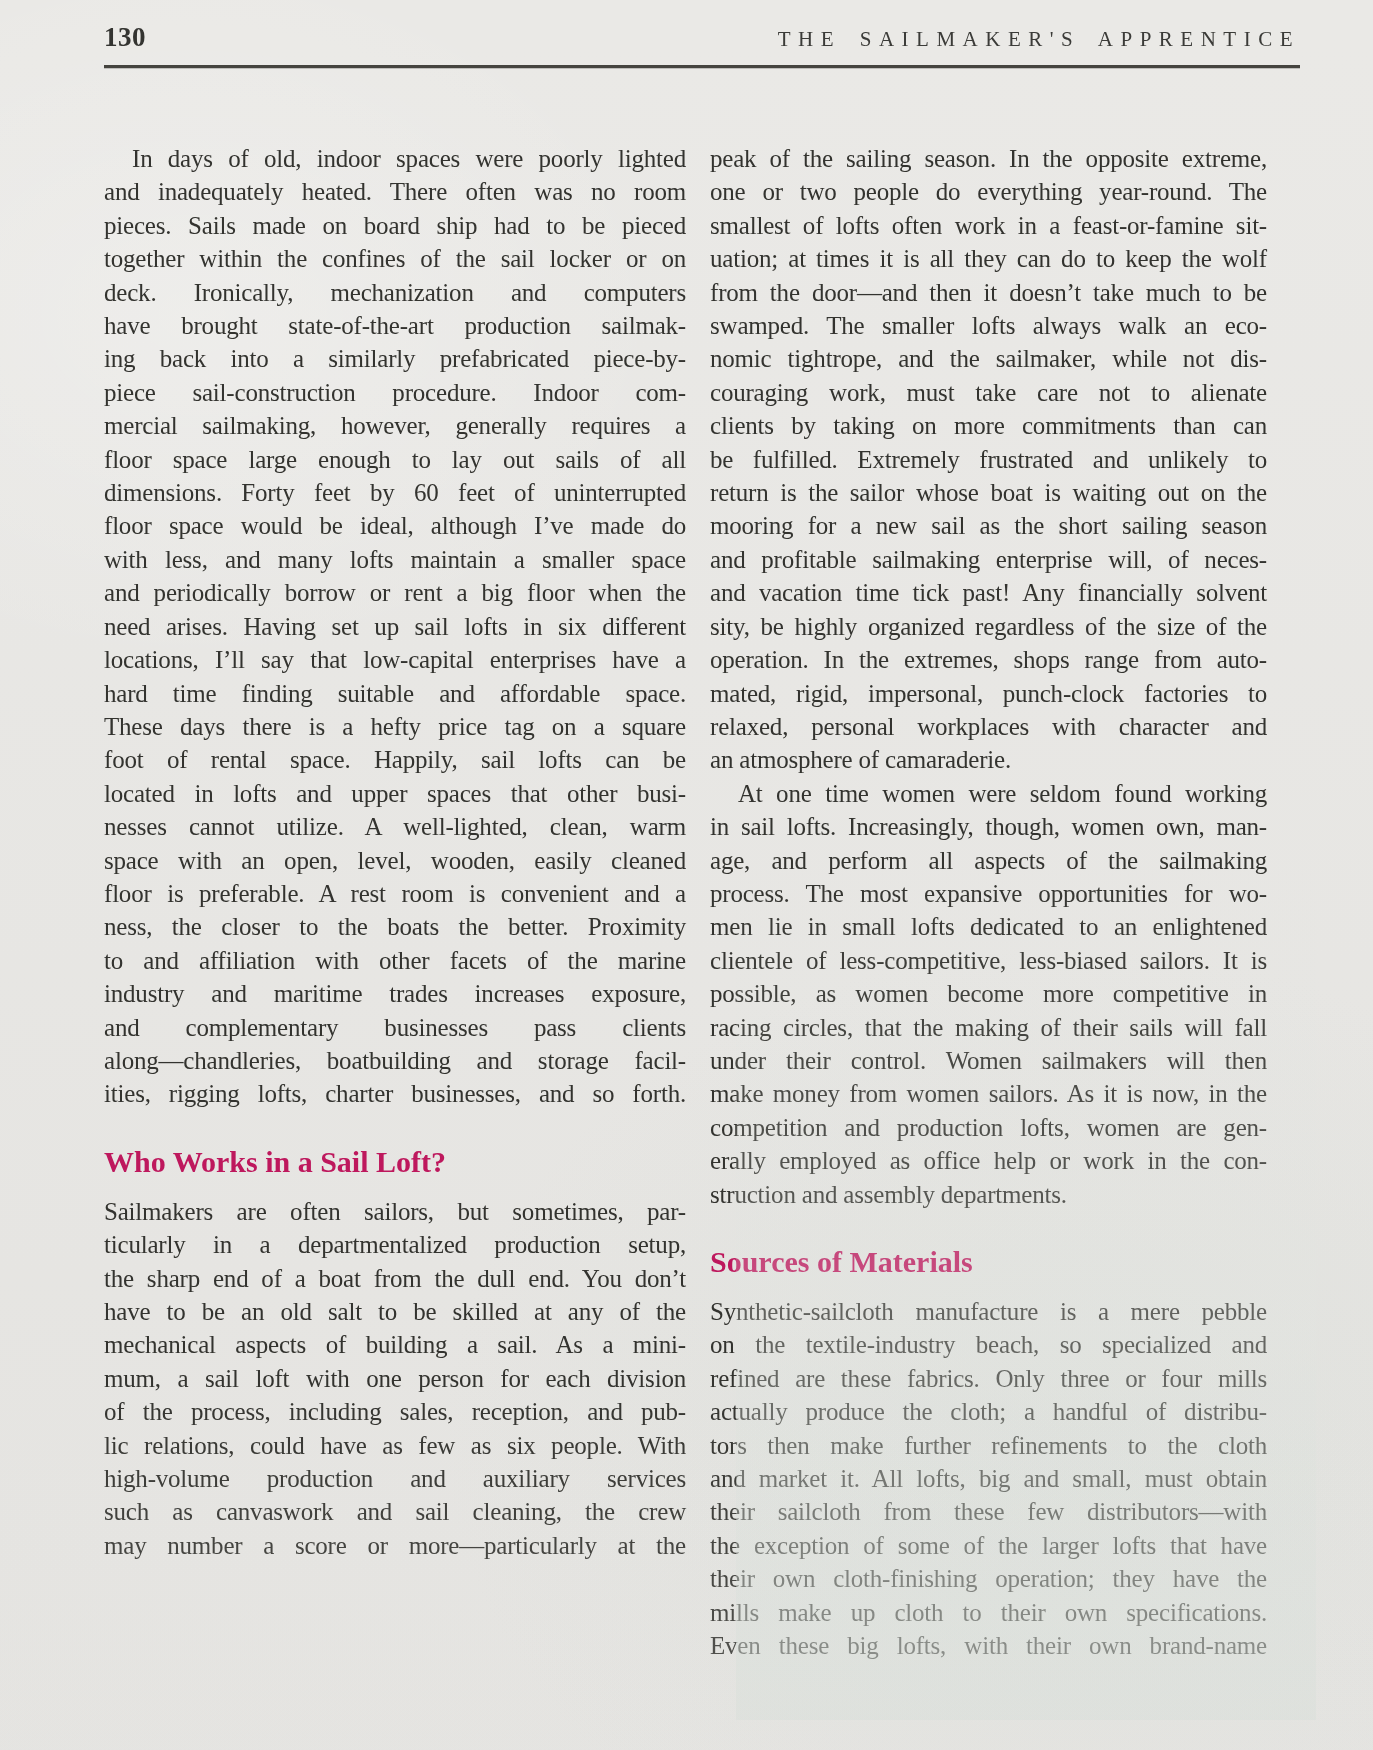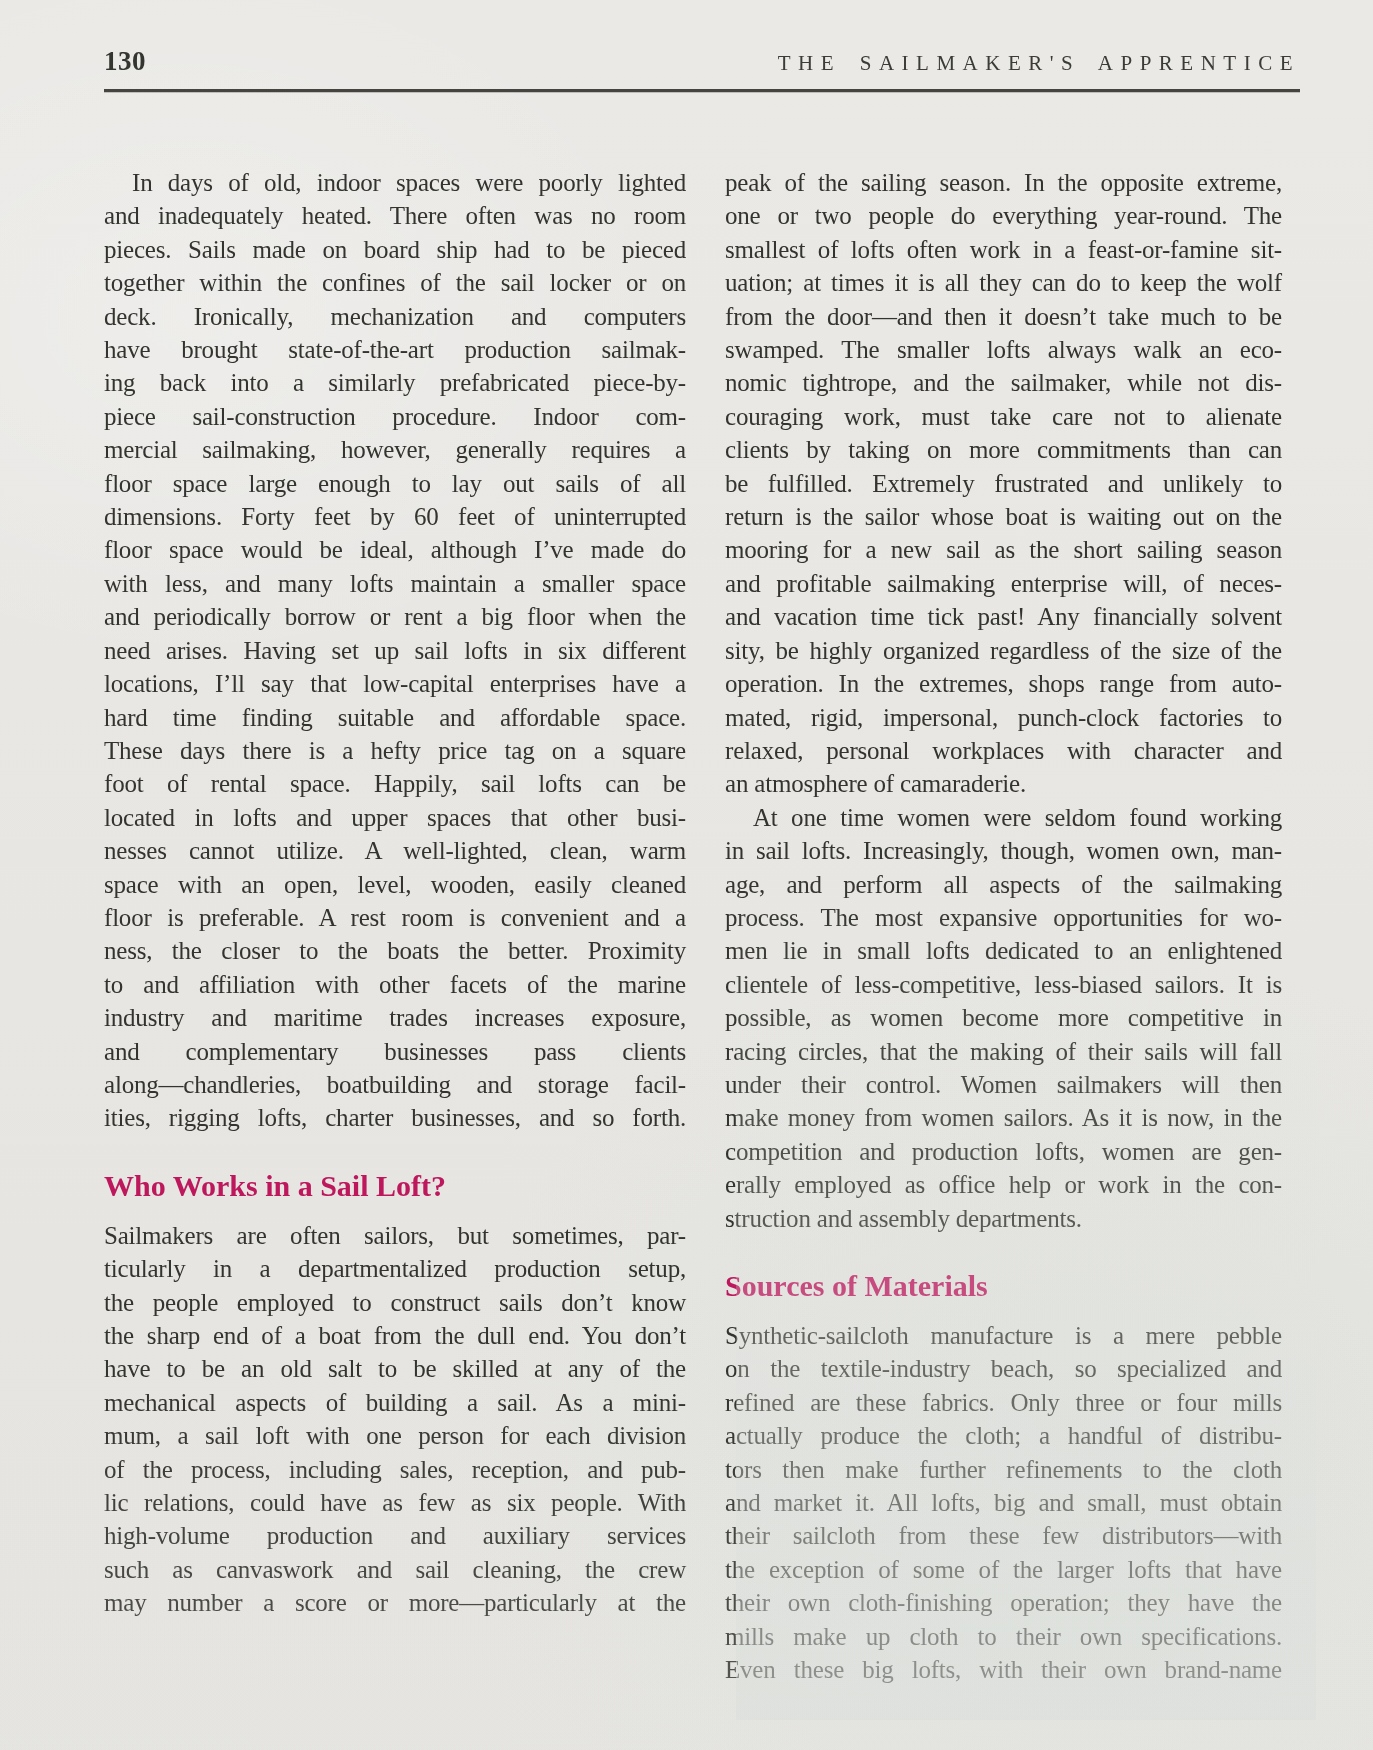--- a/index.html
+++ b/index.html
@@ -8,32 +8,32 @@
     position: relative;
     overflow: hidden;
     background-color: #e9e8e5;
     background-image:
       radial-gradient(900px 700px at 78% 82%, rgba(198,210,202,0.20), transparent 70%),
       radial-gradient(700px 520px at 14% 18%, rgba(255,255,255,0.22), transparent 70%),
       linear-gradient(180deg, rgba(255,255,255,0.05), rgba(0,0,0,0.02));
     font-family: "Liberation Serif", "DejaVu Serif", serif;
     color: #33332f;
   }
-  .page { position: absolute; inset: 0; padding: 46px 73px 0 104px; }
+  .page { position: absolute; inset: 0; padding: 22px 73px 0 104px; }
 
   .page-header { display: flex; justify-content: space-between; align-items: baseline; }
   .page-num {
     font-size: 27px; font-weight: bold; color: #343431; letter-spacing: 0.5px;
   }
   .running-head {
     font-size: 21px; color: #3b3b38; letter-spacing: 7.5px; word-spacing: 6px; margin-left: 10px;
   }
   .rule { height: 3px; background: #45443f; margin-top: 12px; box-shadow: 0 1px 0 rgba(60,60,55,0.25); }
 
-  .columns { display: flex; gap: 39px; margin-top: 74px; }
+  .columns { display: flex; gap: 24px; margin-top: 74px; }
   .col { flex: none; }
   .col-left  { width: 582px; }
   .col-right { width: 557px; }
 
   .para {
     margin: 0;
     font-size: 25px;
     line-height: 33.4px;
     letter-spacing: -0.2px;
     color: #33332f;
@@ -102,21 +102,20 @@
           <span class="line">to and affiliation with other facets of the marine</span>
           <span class="line">industry and maritime trades increases exposure,</span>
           <span class="line">and complementary businesses pass clients</span>
           <span class="line">along—chandleries, boatbuilding and storage facil-</span>
           <span class="line">ities, rigging lofts, charter businesses, and so forth.</span>
         </p>
         <h2 class="section-heading">Who Works in a Sail Loft?</h2>
         <p class="para">
           <span class="line">Sailmakers are often sailors, but sometimes, par-</span>
           <span class="line">ticularly in a departmentalized production setup,</span>
-          <span class="line">the people employed to construct sails don’t know</span>
           <span class="line">the sharp end of a boat from the dull end. You don’t</span>
           <span class="line">have to be an old salt to be skilled at any of the</span>
           <span class="line">mechanical aspects of building a sail. As a mini-</span>
           <span class="line">mum, a sail loft with one person for each division</span>
           <span class="line">of the process, including sales, reception, and pub-</span>
           <span class="line">lic relations, could have as few as six people. With</span>
           <span class="line">high-volume production and auxiliary services</span>
           <span class="line">such as canvaswork and sail cleaning, the crew</span>
           <span class="line">may number a score or more—particularly at the</span>
         </p>

